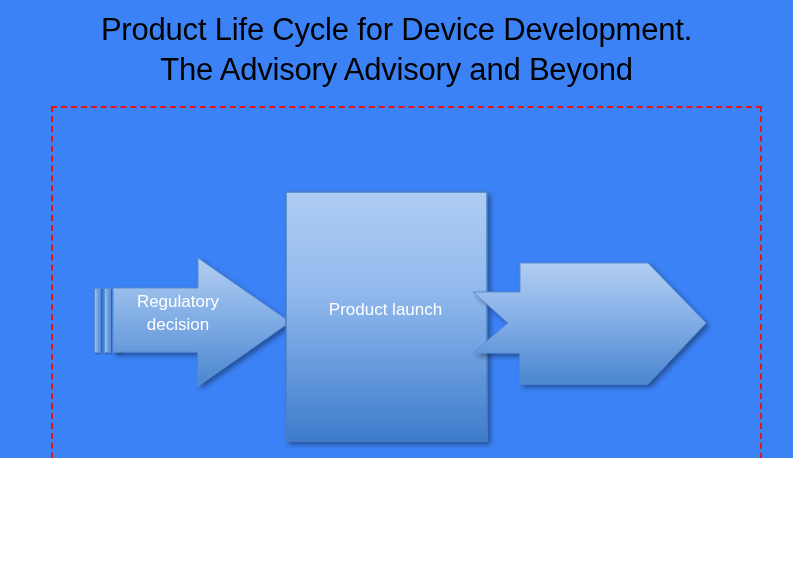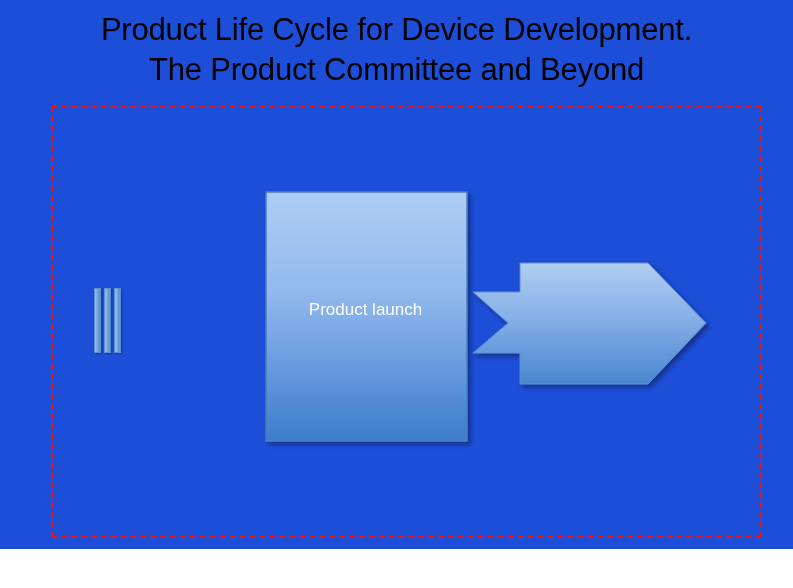--- a/index.html
+++ b/index.html
@@ -6,22 +6,22 @@
     margin: 0;
     padding: 0;
     background: #ffffff;
   }
   body {
     font-family: "Liberation Sans", "DejaVu Sans", sans-serif;
   }
   #slide {
     position: relative;
     width: 793px;
-    height: 549px;
-    background: #1d4ed8;
+    height: 458px;
+    background: #3b82f6;
     overflow: hidden;
   }
 
   
   .title-block {
     position: absolute;
     left: 0;
     top: 10px;
     width: 793px;
     text-align: center;
@@ -88,21 +88,21 @@
 
   
   #arrow-regulatory { left: 110px; top: 252px; width: 186px; height: 140px; }
   #arrow-regulatory .shape-label {
     left: 8px;
     top: 38px;
     width: 120px;
   }
 
   
-  #box-product-launch { left: 264px; top: 190px; width: 208px; height: 256px; }
+  #box-product-launch { left: 284px; top: 190px; width: 208px; height: 256px; }
   #box-product-launch .shape-label {
     left: 0px;
     top: 108px;
     width: 203px;
   }
 
   
   #arrow-post-marketing { left: 470px; top: 258px; width: 242px; height: 132px; }
   #arrow-post-marketing .shape-label {
     left: 28px;
@@ -110,31 +110,47 @@
     width: 190px;
   }
 </style>
 </head>
 <body>
 
 <div id="slide">
 
   <div class="title-block">
     <span class="title-line-1">Product Life Cycle for Device Development.</span>
-    <span class="title-line-2">The Product Committee and Beyond</span>
+    <span class="title-line-2">The Advisory Advisory and Beyond</span>
   </div>
 
   <div class="dashed-frame"></div>
 
   <div class="tail-bars">
     <div class="tail-bar b1"></div>
     <div class="tail-bar b2"></div>
     <div class="tail-bar b3"></div>
   </div>
 
+  <div class="shape" id="arrow-regulatory">
+    <svg width="186" height="140" viewBox="0 0 186 140">
+      <defs>
+        <linearGradient id="gradArrow1" x1="0" y1="0" x2="0" y2="1">
+          <stop offset="0%" stop-color="#b2cef2"></stop>
+          <stop offset="45%" stop-color="#84afe6"></stop>
+          <stop offset="100%" stop-color="#4a86cf"></stop>
+        </linearGradient>
+        <filter id="shadow1" x="-25%" y="-25%" width="160%" height="160%">
+          <feDropShadow dx="3" dy="3" stdDeviation="2.5" flood-color="#000000" flood-opacity="0.38"></feDropShadow>
+        </filter>
+      </defs>
+      <polygon points="3,36 88,36 88,6 180,70 88,134 88,100 3,100" fill="url(#gradArrow1)" stroke="#5b8fd0" stroke-width="1" filter="url(#shadow1)"></polygon>
+    </svg>
+    <div class="shape-label"><span>Regulatory</span><br><span>decision</span></div>
+  </div>
 
   <div class="shape" id="box-product-launch">
     <svg width="208" height="256" viewBox="0 0 208 256">
       <defs>
         <linearGradient id="gradBox" x1="0" y1="0" x2="0" y2="1">
           <stop offset="0%" stop-color="#aecdf4"></stop>
           <stop offset="40%" stop-color="#92b9ed"></stop>
           <stop offset="100%" stop-color="#3d7ccc"></stop>
         </linearGradient>
         <filter id="shadowBox" x="-20%" y="-20%" width="150%" height="150%">

